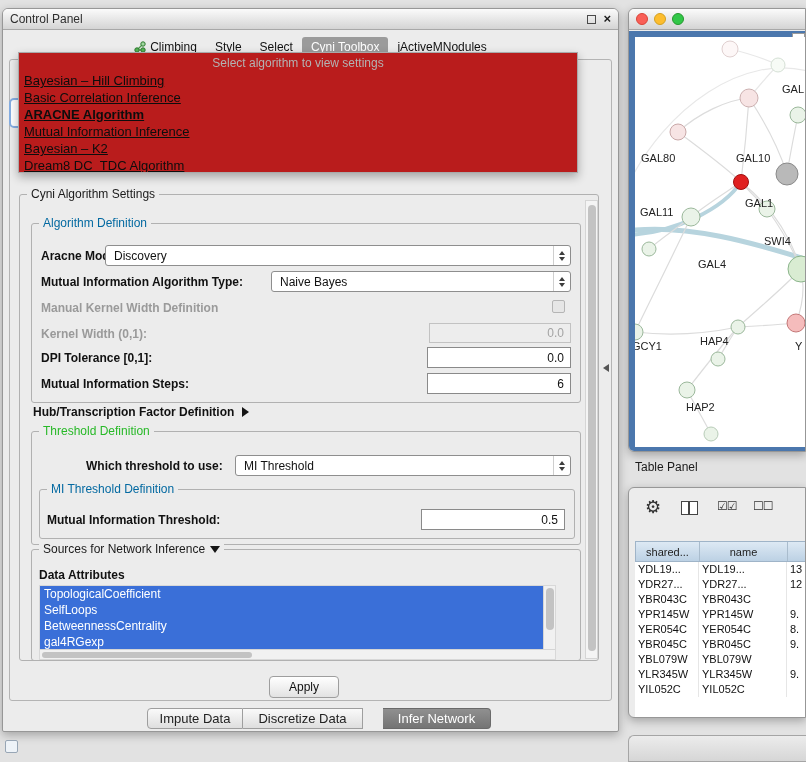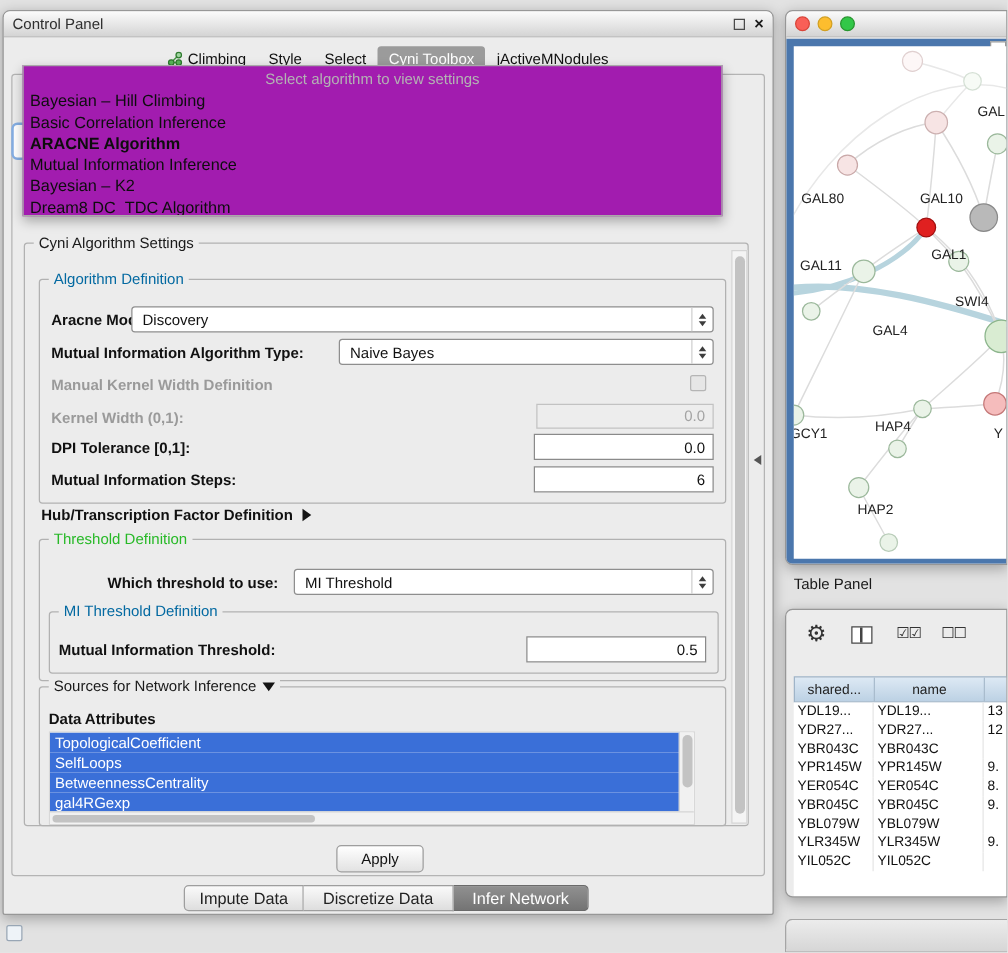--- a/index.html
+++ b/index.html
@@ -53,26 +53,26 @@
   .listitem { height:16px; line-height:16px; font-size:12px; color:#fff; padding-left:4px; background:#3a6fd8; width:504px; white-space:nowrap; overflow:hidden; }
   .vscroll { position:absolute; background:#f1f1f1; border-left:1px solid #d5d5d5; }
   .hscroll { position:absolute; background:#f1f1f1; border-top:1px solid #d5d5d5; }
   .thumb { position:absolute; background:#c3c3c3; border-radius:5px; }
 
   .btn { position:absolute; background:linear-gradient(#ffffff,#e2e2e2); border:1px solid #9e9e9e; border-radius:4px; font-size:12px; display:flex; align-items:center; justify-content:center; color:#111; }
   .segrow { position:absolute; display:flex; }
   .seg { height:21px; font-size:13px; display:flex; align-items:center; justify-content:center; border:1px solid #9e9e9e; background:linear-gradient(#fafafa,#dedede); color:#222; }
   .seg.first { border-radius:4px 0 0 4px; }
   .seg.mid { border-left:none; }
-  .seg.last { border-radius:0 4px 4px 0; border-left:none; }
+  .seg.last { border-radius:0 4px 4px 0; border-left:none;margin-left:20px; }
   .seg.sel { background:linear-gradient(#909090,#747474); color:#fff; border-color:#6a6a6a; }
 
-  .popup { position:absolute; left:18px; top:52px; width:560px; height:121px; background:#a21caf; border:1px solid #a9a9a9; box-shadow:0 4px 9px rgba(0,0,0,.3); z-index:50; font-size:13px; overflow:hidden; padding-top:2px; }
+  .popup { position:absolute; left:18px; top:52px; width:560px; height:121px; background:#b91c1c; border:1px solid #a9a9a9; box-shadow:0 4px 9px rgba(0,0,0,.3); z-index:50; font-size:13px; overflow:hidden; padding-top:2px; }
   .popup .ph { color:#b3b3b3; text-align:center; height:17px; line-height:17px; font-size:12px; }
-  .popup .item { height:17px; line-height:17px; padding-left:5px; color:#0d0d0d; white-space:nowrap; }
+  .popup .item { height:17px; line-height:17px; padding-left:5px; color:#0d0d0d; white-space:nowrap;text-decoration:underline; }
   .popup .item.bold { font-weight:bold; }
 
   
   .net { left:628px; top:8px; width:178px; height:444px; border-radius:6px 0 0 6px; overflow:hidden; }
   .net .titlebar { border-radius:5px 0 0 0; }
   .light { width:12px; height:12px; border-radius:50%; border:1px solid rgba(0,0,0,.28); }
   .netframe { position:absolute; left:0; top:22px; right:0; bottom:0; background:#4b77ad; }
   .netcanvas { position:absolute; left:6px; top:6px; width:172px; height:410px; background:#fff; overflow:hidden; }
   .netscrollbox { position:absolute; right:0; top:2px; width:13px; height:18px; background:#fff; border:1px solid #9a9a9a; }
   svg text { font-family:"Liberation Sans", sans-serif; font-size:11px; fill:#222; }

